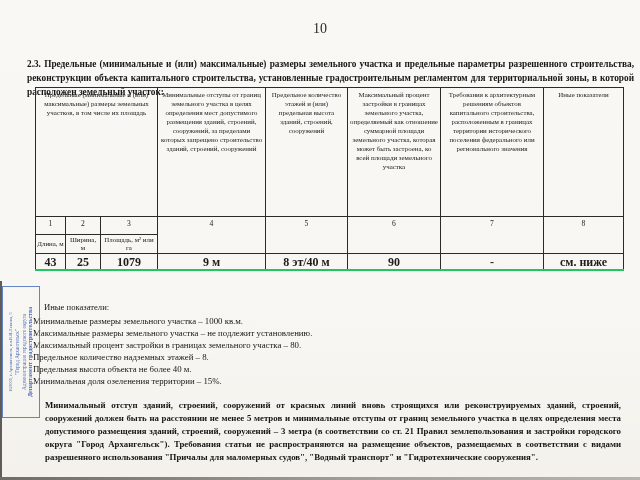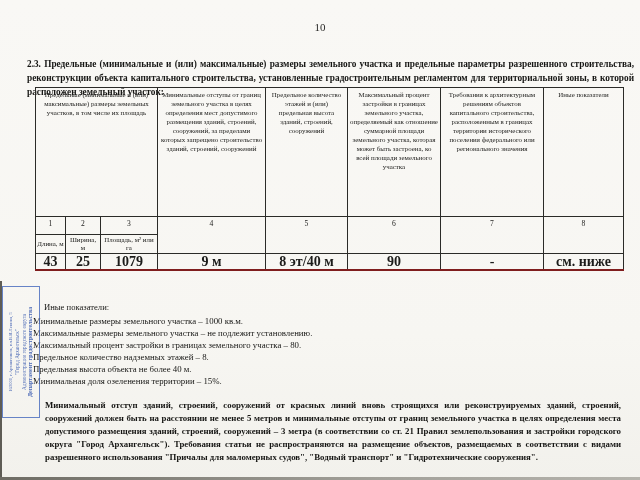--- a/index.html
+++ b/index.html
@@ -5,39 +5,39 @@
   html,body{margin:0;padding:0;}
   body{
     width:640px;height:480px;overflow:hidden;position:relative;
     font-family:"Liberation Serif","DejaVu Serif",serif;
     color:#161614;
     background:linear-gradient(180deg,#f9f8f5 0%,#f7f6f2 70%,#f2f1ec 100%);
   }
   .page{position:absolute;inset:0;}
   .page-number{
     position:absolute;top:21px;left:0;right:0;
-    text-align:center;font-size:11px;color:#2a2a28;
+    text-align:center;font-size:14px;color:#2a2a28;
   }
   .heading{
     position:absolute;top:57px;left:27px;width:607px;margin:0;
     font-size:9.3px;line-height:14.2px;font-weight:bold;text-align:justify;
   }
   table.params-table{
     position:absolute;left:35px;top:87px;width:588px;
     border-collapse:collapse;table-layout:fixed;
     text-align:center;color:#1c1c1a;
   }
   table.params-table td{
     border:1px solid #2b2b28;padding:2px 2px;vertical-align:top;
     overflow:hidden;word-wrap:break-word;
   }
   tr.r-head td{height:124px;font-size:6.9px;line-height:9px;}
   tr.r-num td{height:13px;font-size:7.6px;line-height:9px;padding-top:2px;}
   tr.r-sub td{height:16px;font-size:6.9px;line-height:8.2px;vertical-align:middle;padding:1px;}
-  tr.r-val td{height:11px;font-weight:bold;font-size:14px;line-height:10px;vertical-align:middle;border-bottom:2px solid #7f1d1d;}
+  tr.r-val td{height:11px;font-weight:bold;font-size:12px;line-height:10px;vertical-align:middle;border-bottom:2px solid #22c55e;}
   .oi-block{position:absolute;top:286px;left:33px;width:600px;}
   .oi-label{margin:16px 0 2px 11px;font-size:8.6px;line-height:10.5px;}
   .oi-item{font-weight:normal;font-size:8.8px;line-height:12.1px;white-space:nowrap;}
   .setback{
     margin:12px;font-weight:bold;font-size:8.8px;line-height:13px;
     text-align:justify;
   }
   .stamp{
     position:absolute;left:2px;top:286px;width:36px;height:130px;
     border:1px solid rgba(76,110,190,0.85);

